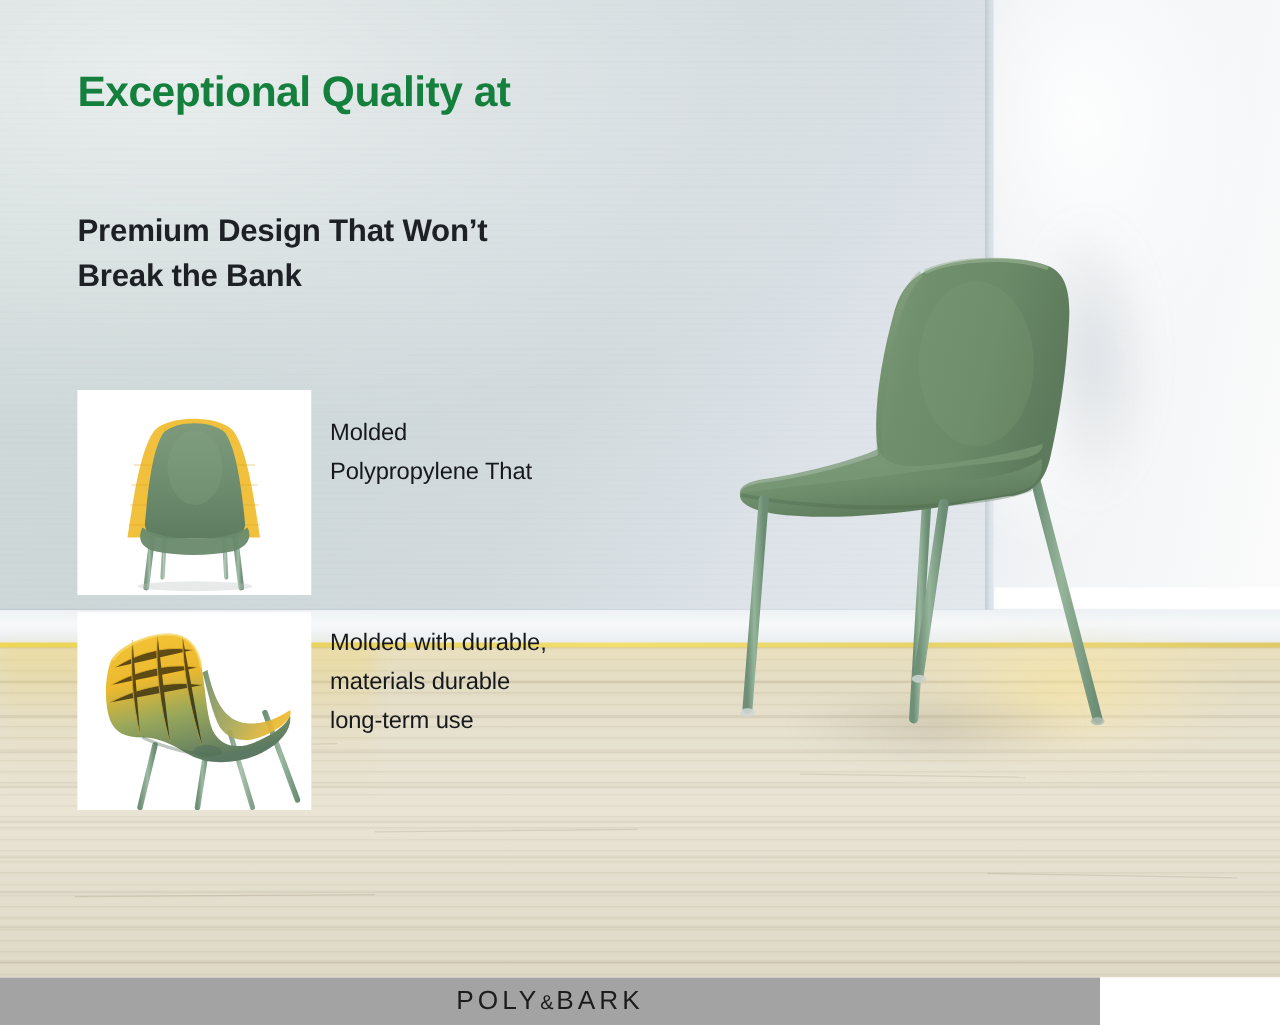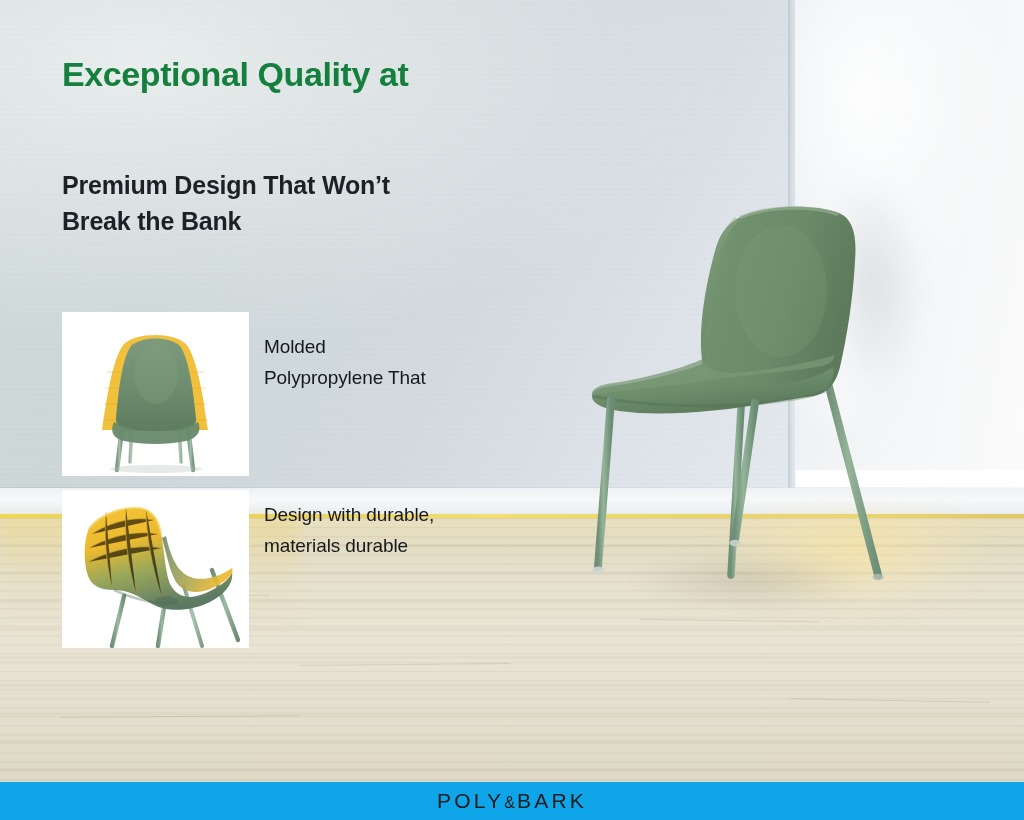--- a/index.html
+++ b/index.html
@@ -222,22 +222,22 @@
     left: 264px; top: 500px;
     width: 255px;
     font-size: 19px;
     line-height: 1.63;
   }
 
   
   .footer {
     position: absolute;
     left: 0; top: 782px;
-    width: 1024px; height: 38px;
-    background: #0ea5e9;
+    width: 880px; height: 38px;
+    background: #a3a3a3;
     display: flex;
     align-items: center;
     justify-content: center;
   }
   .logo {
     display: flex;
     align-items: baseline;
     font-size: 21px;
     font-weight: 400;
     letter-spacing: 3.2px;
@@ -489,22 +489,23 @@
 
       <path d="M28 38 C 38 24, 62 16, 78 18 C 90 20, 97 30, 99 44" stroke="#f7da72" stroke-width="2" fill="none" opacity="0.75"></path>
 
       <path d="M52 100 C 70 108, 94 116, 116 112" stroke="#4e6b55" stroke-width="2.5" fill="none" opacity="0.38"></path>
 
       <ellipse cx="104" cy="111" rx="11" ry="5" fill="#55715c" opacity="0.65"></ellipse>
     </svg>
   </div>
 
   <div class="feature-text feature-2">
-    <div>Design with durable,</div>
+    <div>Molded with durable,</div>
     <div>materials durable</div>
+    <div>long-term use</div>
   </div>
 
   <div class="footer">
     <div class="logo">
       <span>POLY</span>
       <span class="logo-amp">&amp;</span>
       <span>BARK</span>
     </div>
   </div>
 

